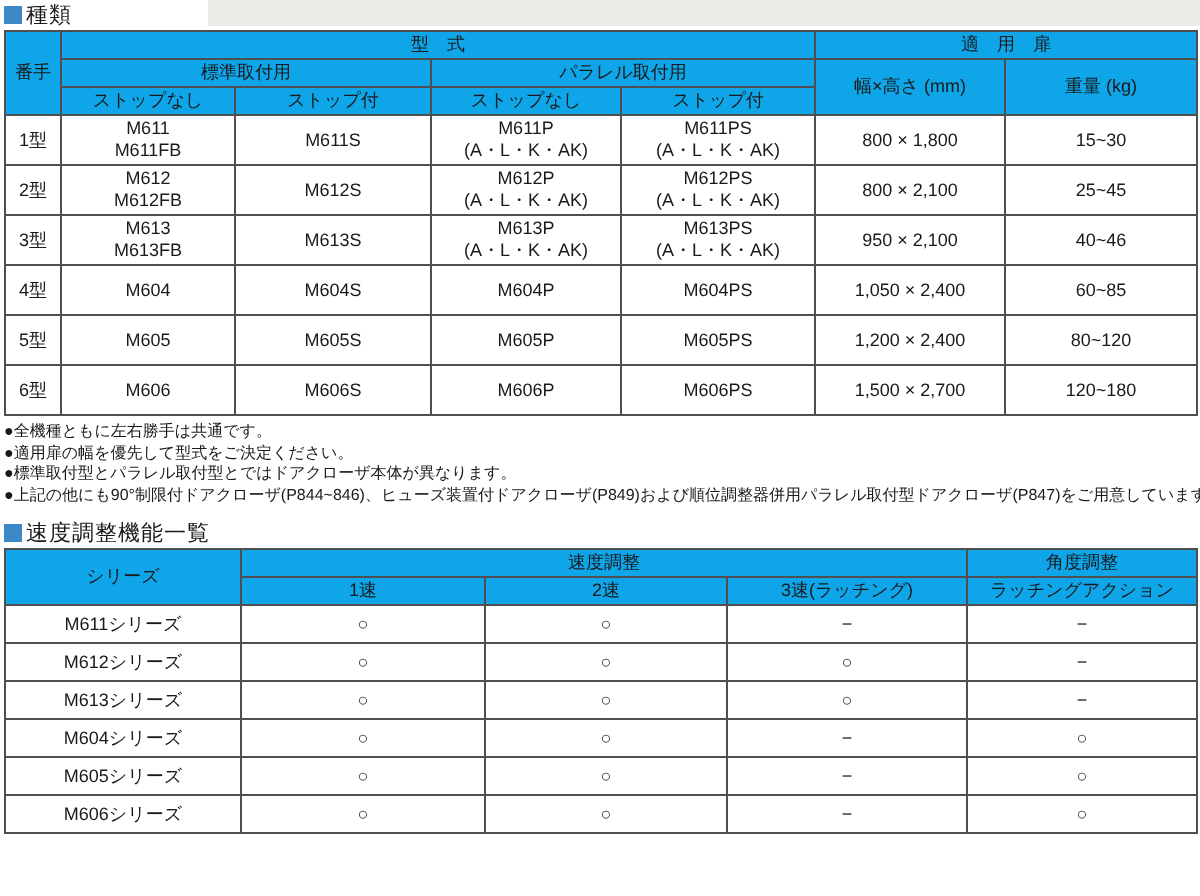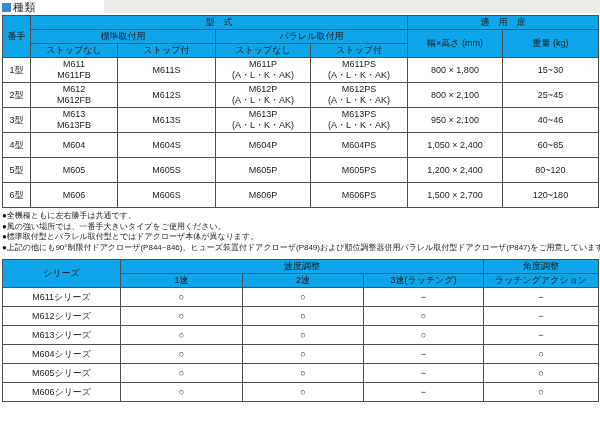--- a/index.html
+++ b/index.html
@@ -144,27 +144,31 @@
       <td>M606P</td>
       <td>M606PS</td>
       <td>1,500 × 2,700</td>
       <td>120~180</td>
     </tr>
   </tbody>
     </table>
 
   <div class="notes">
     <div class="note-line">●全機種ともに左右勝手は共通です。</div>
-    <div class="note-line">●風の強い場所では、一番手大きいタイプをご使用ください。</div>
+    <div class="note-line">●適用扉の幅を優先して型式をご決定ください。</div>
     <div class="note-line">●標準取付型とパラレル取付型とではドアクローザ本体が異なります。</div>
     <div class="note-line">●上記の他にも90°制限付ドアクローザ(P844~846)、ヒューズ装置付ドアクローザ(P849)および順位調整器併用パラレル取付型ドアクローザ(P847)をご用意しています。</div>
   </div>
 
   <div class="gap"></div>
 
+  <div class="sec-title">
+    <span class="sq"></span>
+    <span>速度調整機能一覧</span>
+  </div>
 
   <table class="t2">
     <colgroup>
       <col style="width:118px">
         <col style="width:122px">
         <col style="width:121px">
       <col style="width:120px">
         <col style="width:115px">
     </colgroup>
     <tbody>

